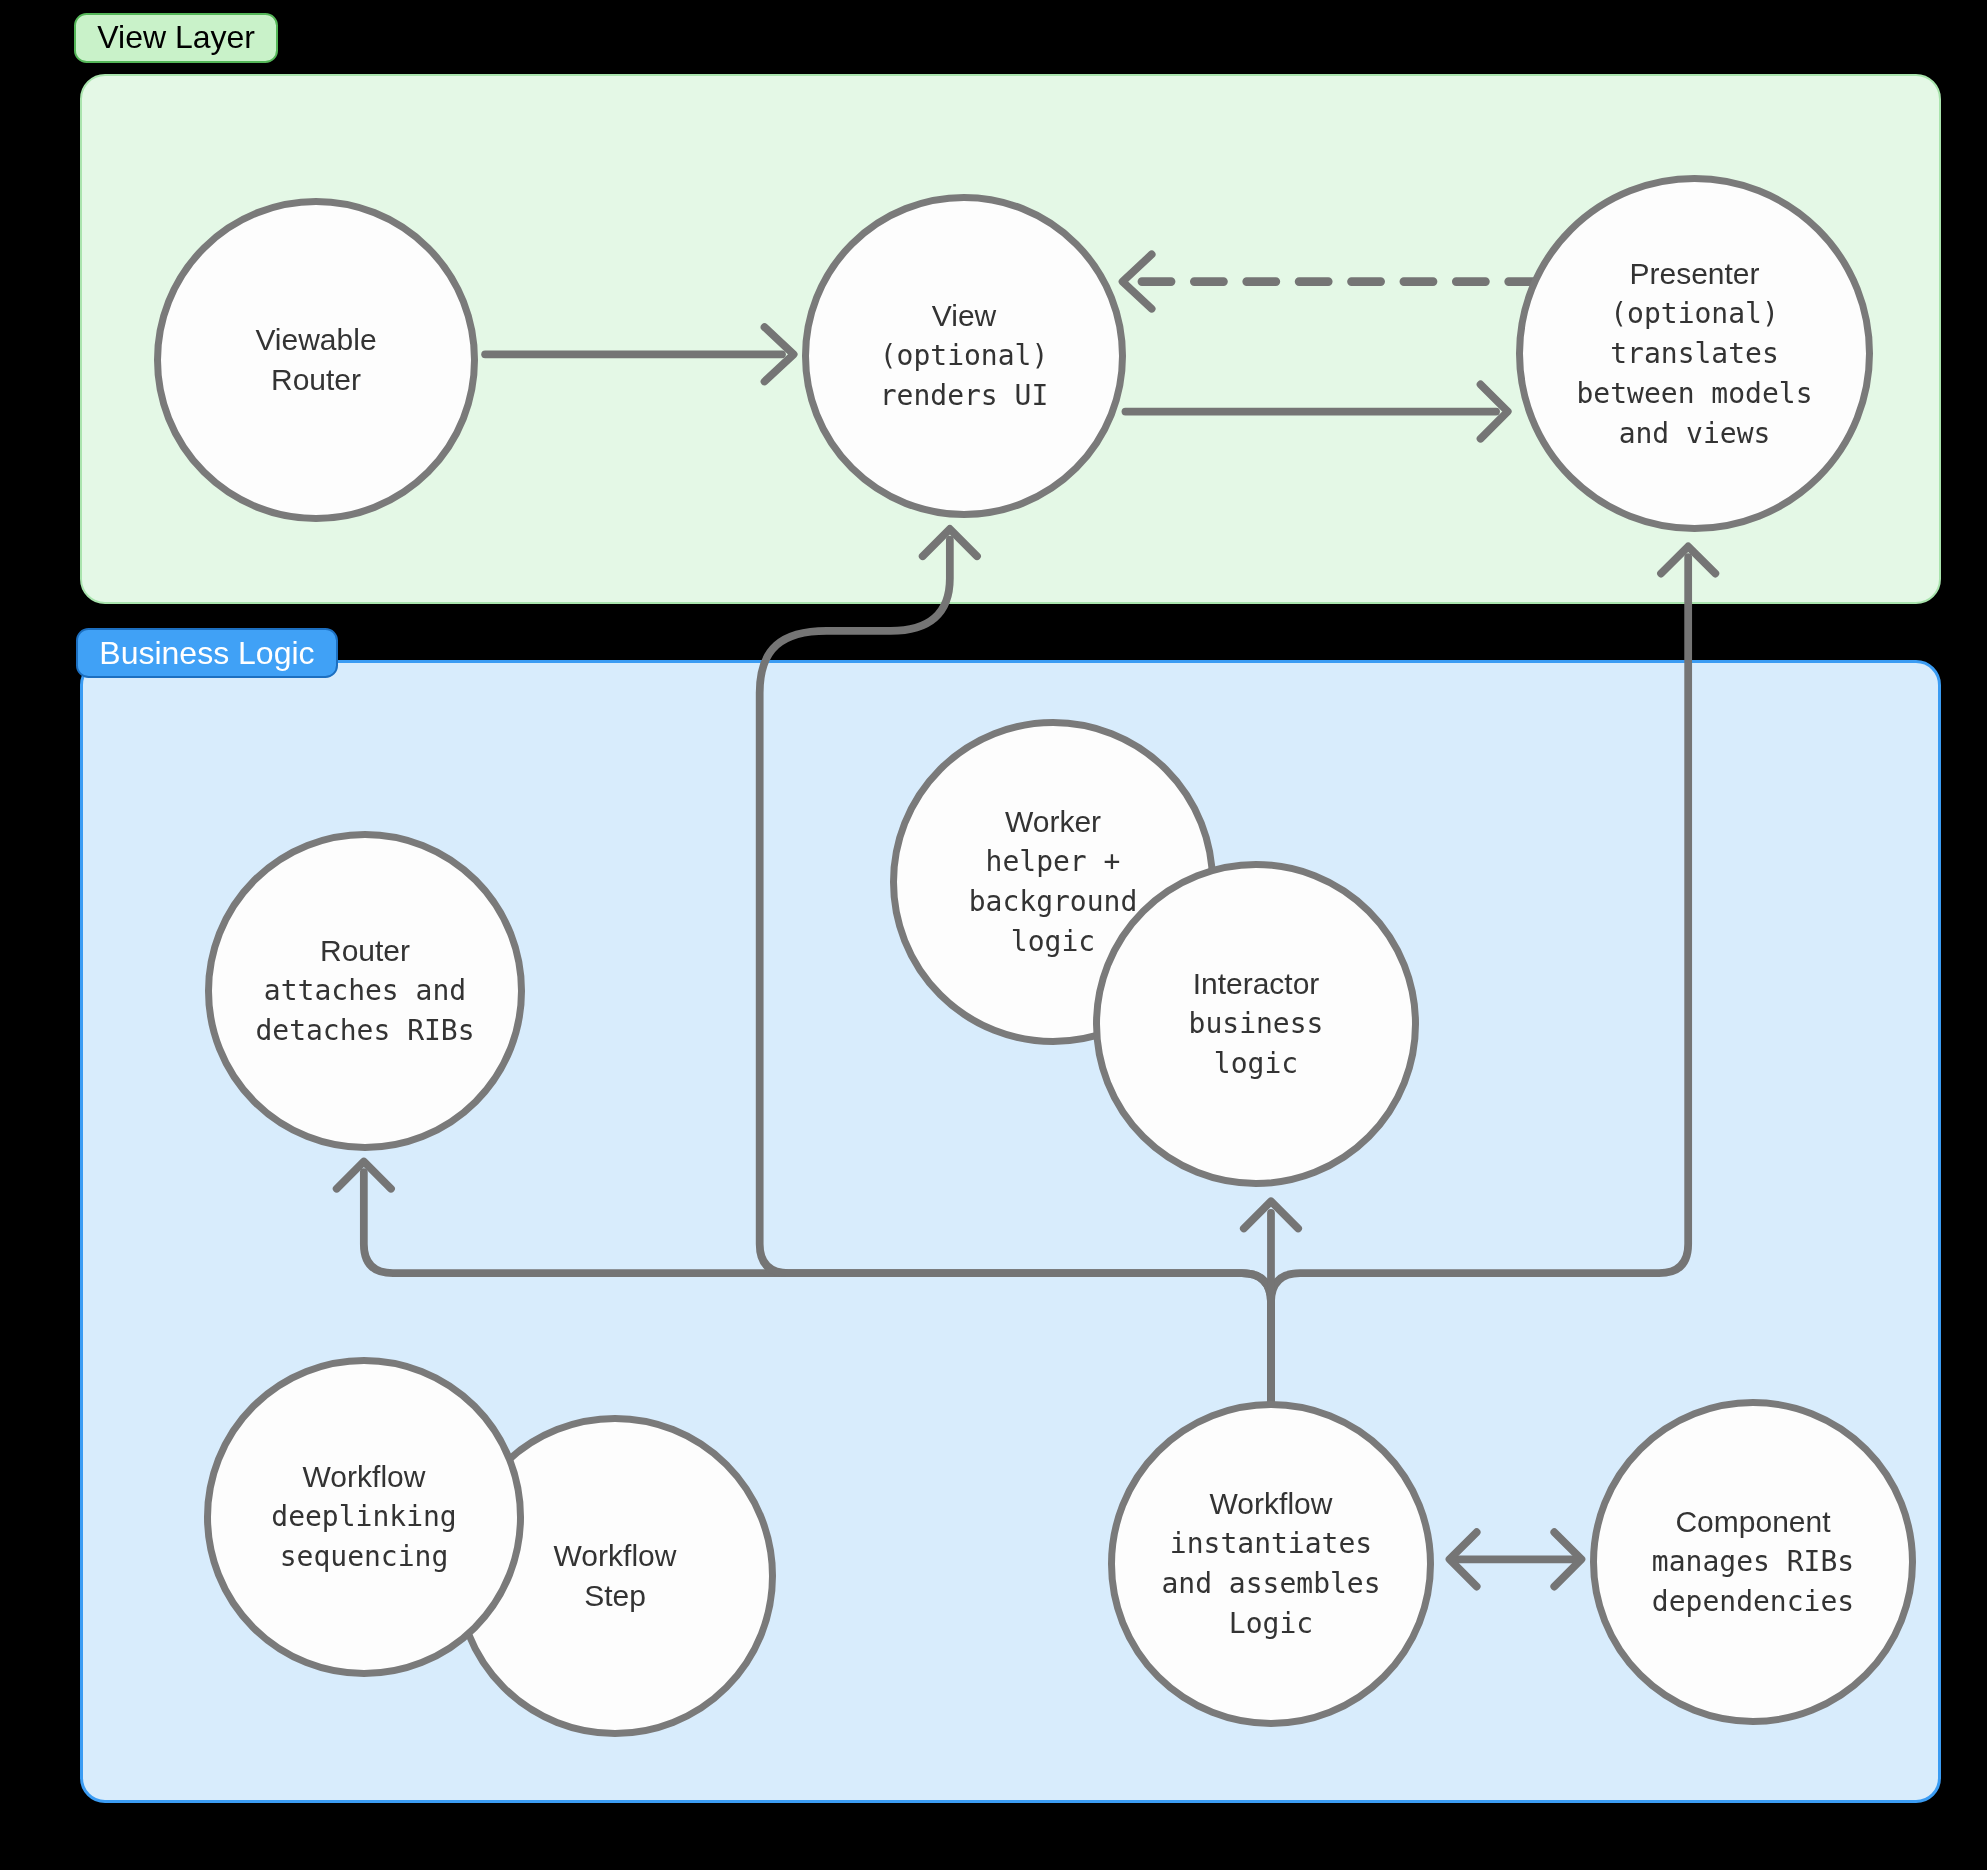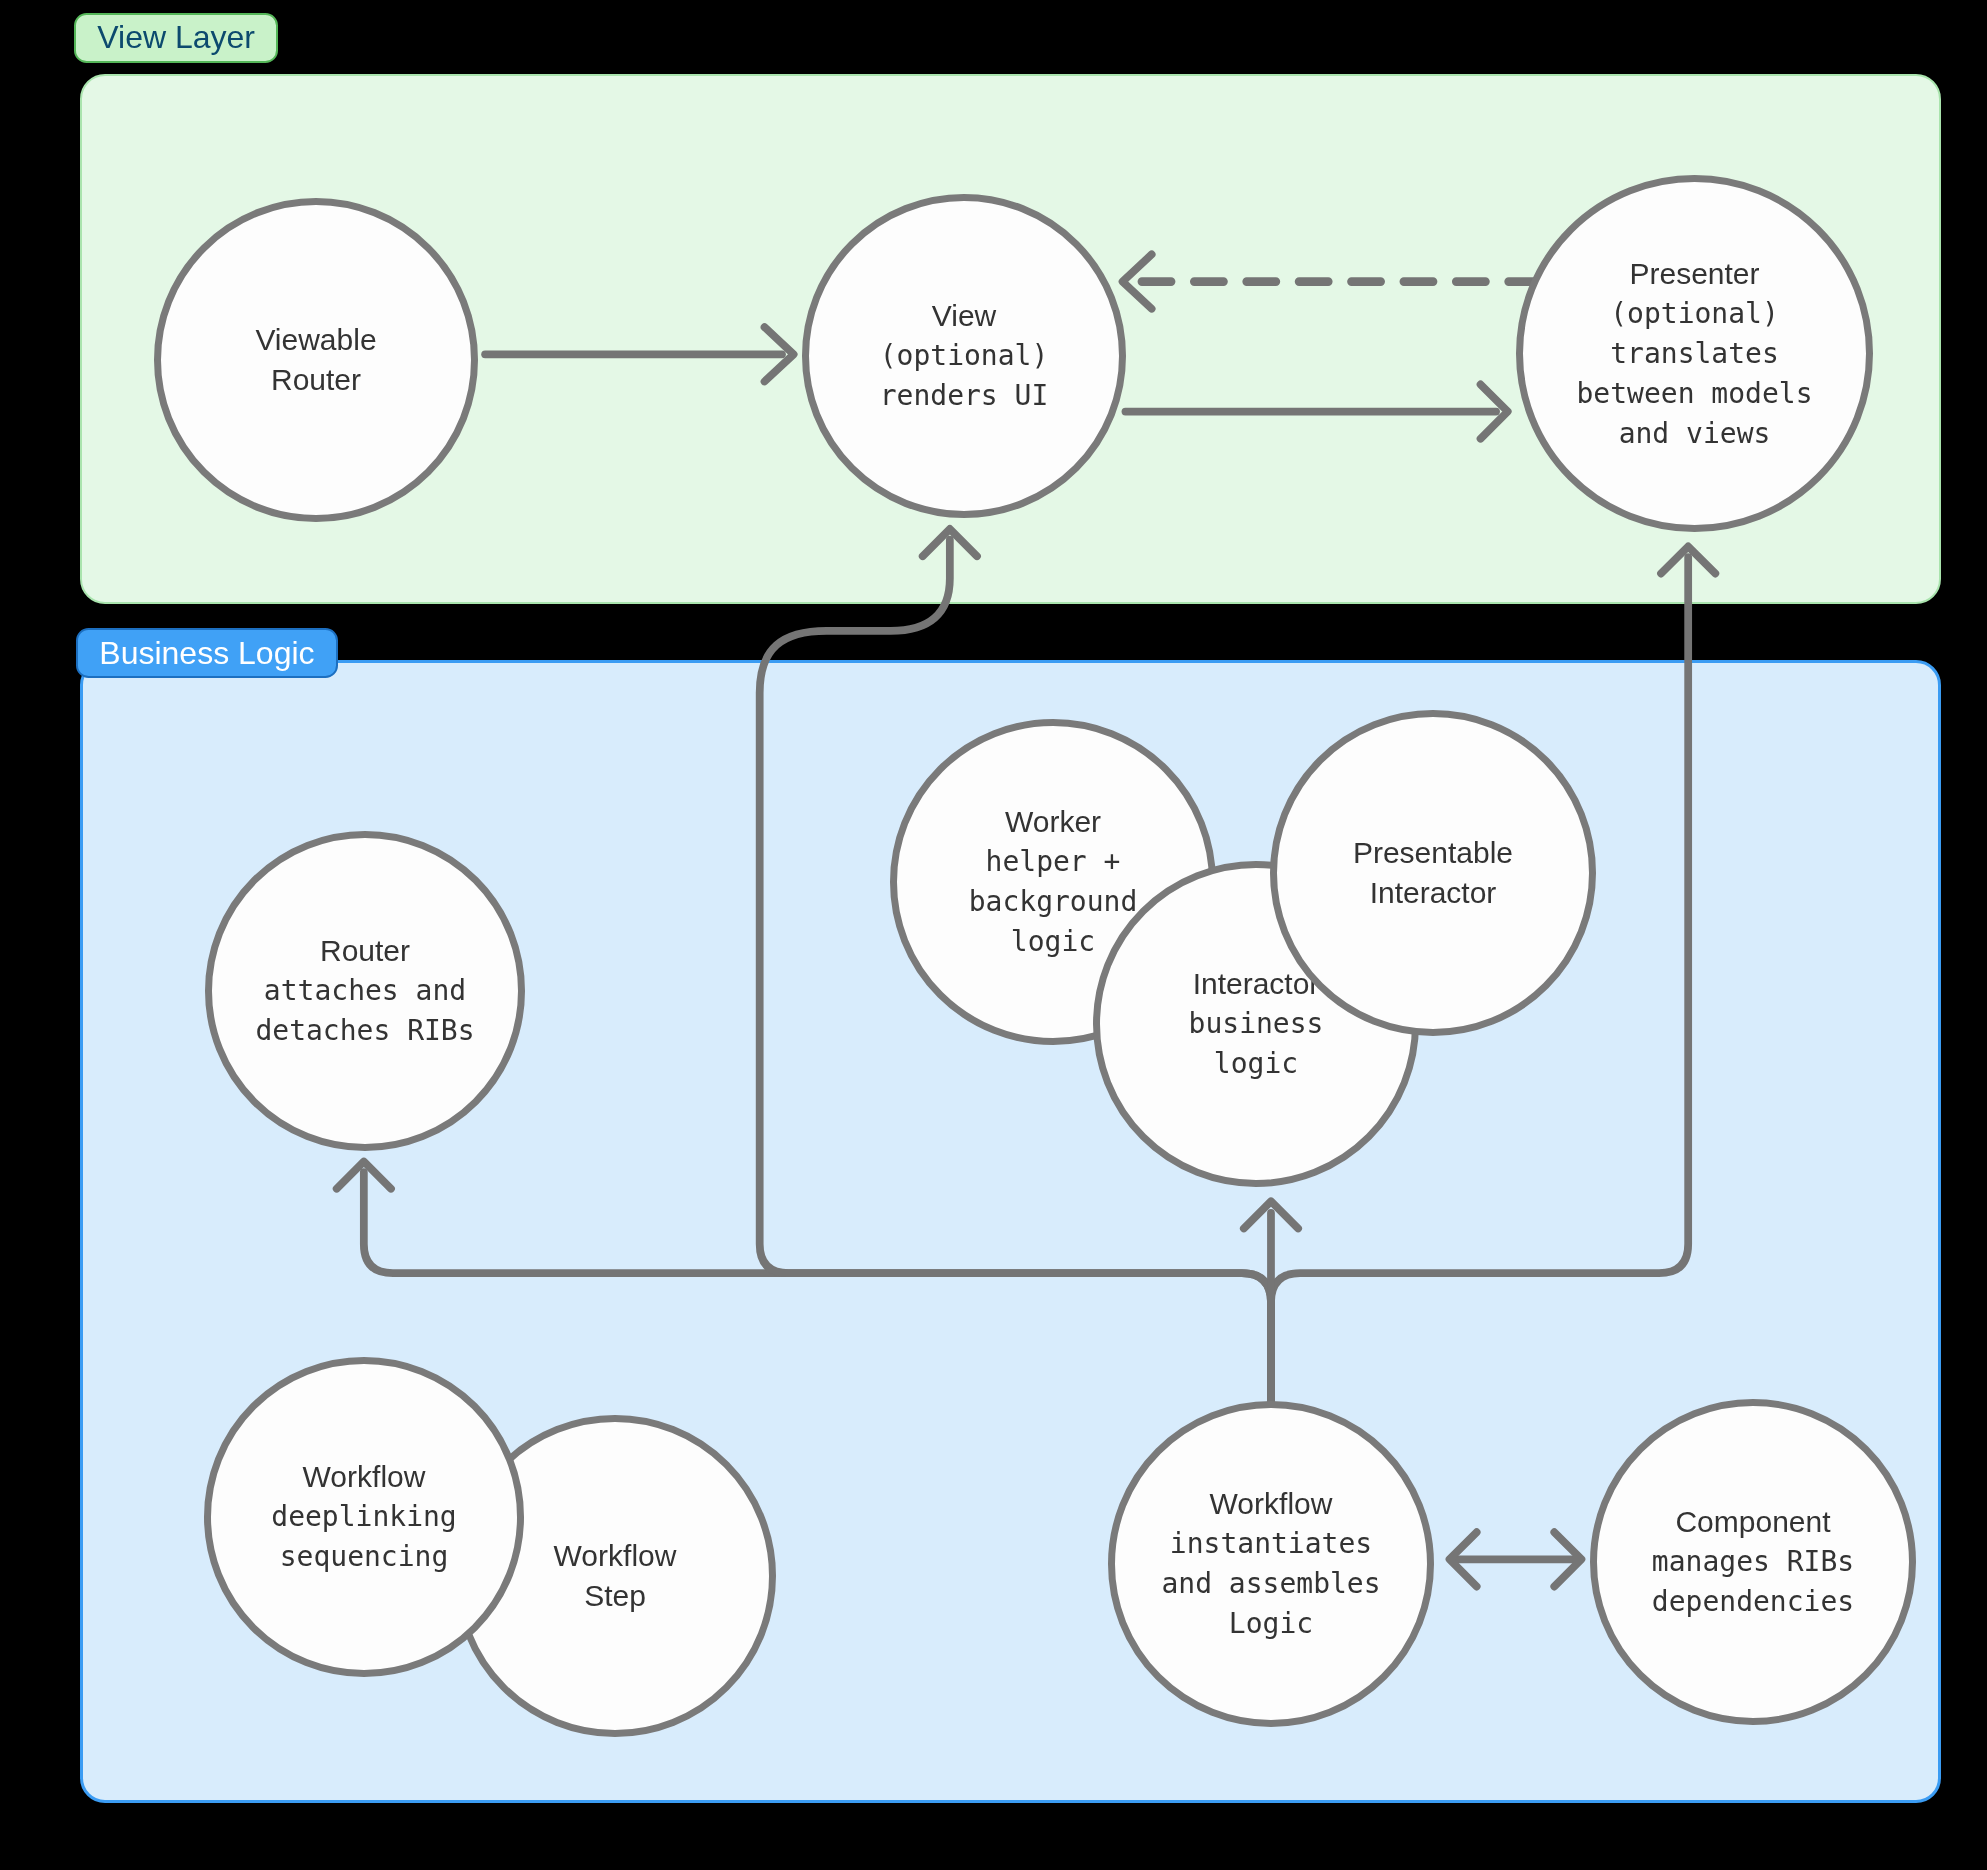--- a/index.html
+++ b/index.html
@@ -7,21 +7,21 @@
     position:relative;width:1987px;height:1871px;background:#000000;
     font-family:"Liberation Sans",sans-serif;overflow:hidden;
   }
   .layer-box{position:absolute;box-sizing:border-box;border-radius:25px;}
   #view-layer-box{left:80px;top:74px;width:1861px;height:530px;background:#e4f8e6;border:2.9px solid #a9e4ad;}
   #business-logic-box{left:80px;top:660px;width:1861px;height:1143px;background:#d8ecfc;border:3.9px solid #3b9cf3;}
   .badge{
     position:absolute;box-sizing:border-box;display:flex;align-items:center;justify-content:center;
     font-size:32px;border-radius:12.6px;padding:0 21.3px;height:50px;
   }
-  #view-layer-badge{left:74px;top:12.6px;background:#c9f2c9;border:2.9px solid #54b658;color:#0c4a6e;}
+  #view-layer-badge{left:74px;top:12.6px;background:#c9f2c9;border:2.9px solid #54b658;color:#000000;}
   #business-logic-badge{left:76px;top:592px;background:#40a1f6;border:2.9px solid #1c6fc0;color:#ffffff;margin-top:36px;}
   #edges{position:absolute;left:0;top:0;width:1987px;height:1871px;}
   .edge{stroke:#757575;stroke-width:8;fill:none;stroke-linecap:round;stroke-linejoin:round;}
   .edge.dashed{stroke-dasharray:30 24;stroke-width:9;}
   .head{stroke:#757575;stroke-width:8;fill:none;stroke-linecap:round;stroke-linejoin:round;}
   .node{
     position:absolute;box-sizing:border-box;border-radius:50%;
     background:#fdfdfd;border:7.8px solid #7a7a7a;color:#333;
     display:flex;flex-direction:column;align-items:center;justify-content:center;
     text-align:center;
@@ -103,24 +103,20 @@
     <div class="c">background</div>
     <div class="c">logic</div>
   </div>
 
   <div class="node" style="left:1093px;top:861px;width:326px;height:326px">
     <div class="t">Interactor</div>
     <div class="c">business</div>
     <div class="c">logic</div>
   </div>
 
-  <div class="node" style="left:1270px;top:710px;width:326px;height:326px">
-    <div class="t">Presentable</div>
-    <div class="t">Interactor</div>
-  </div>
 
   <div class="node" style="left:454px;top:1415px;width:322px;height:322px">
     <div class="t">Workflow</div>
     <div class="t">Step</div>
   </div>
 
   <div class="node" style="left:204px;top:1357px;width:320px;height:320px">
     <div class="t">Workflow</div>
     <div class="c">deeplinking</div>
     <div class="c">sequencing</div>

